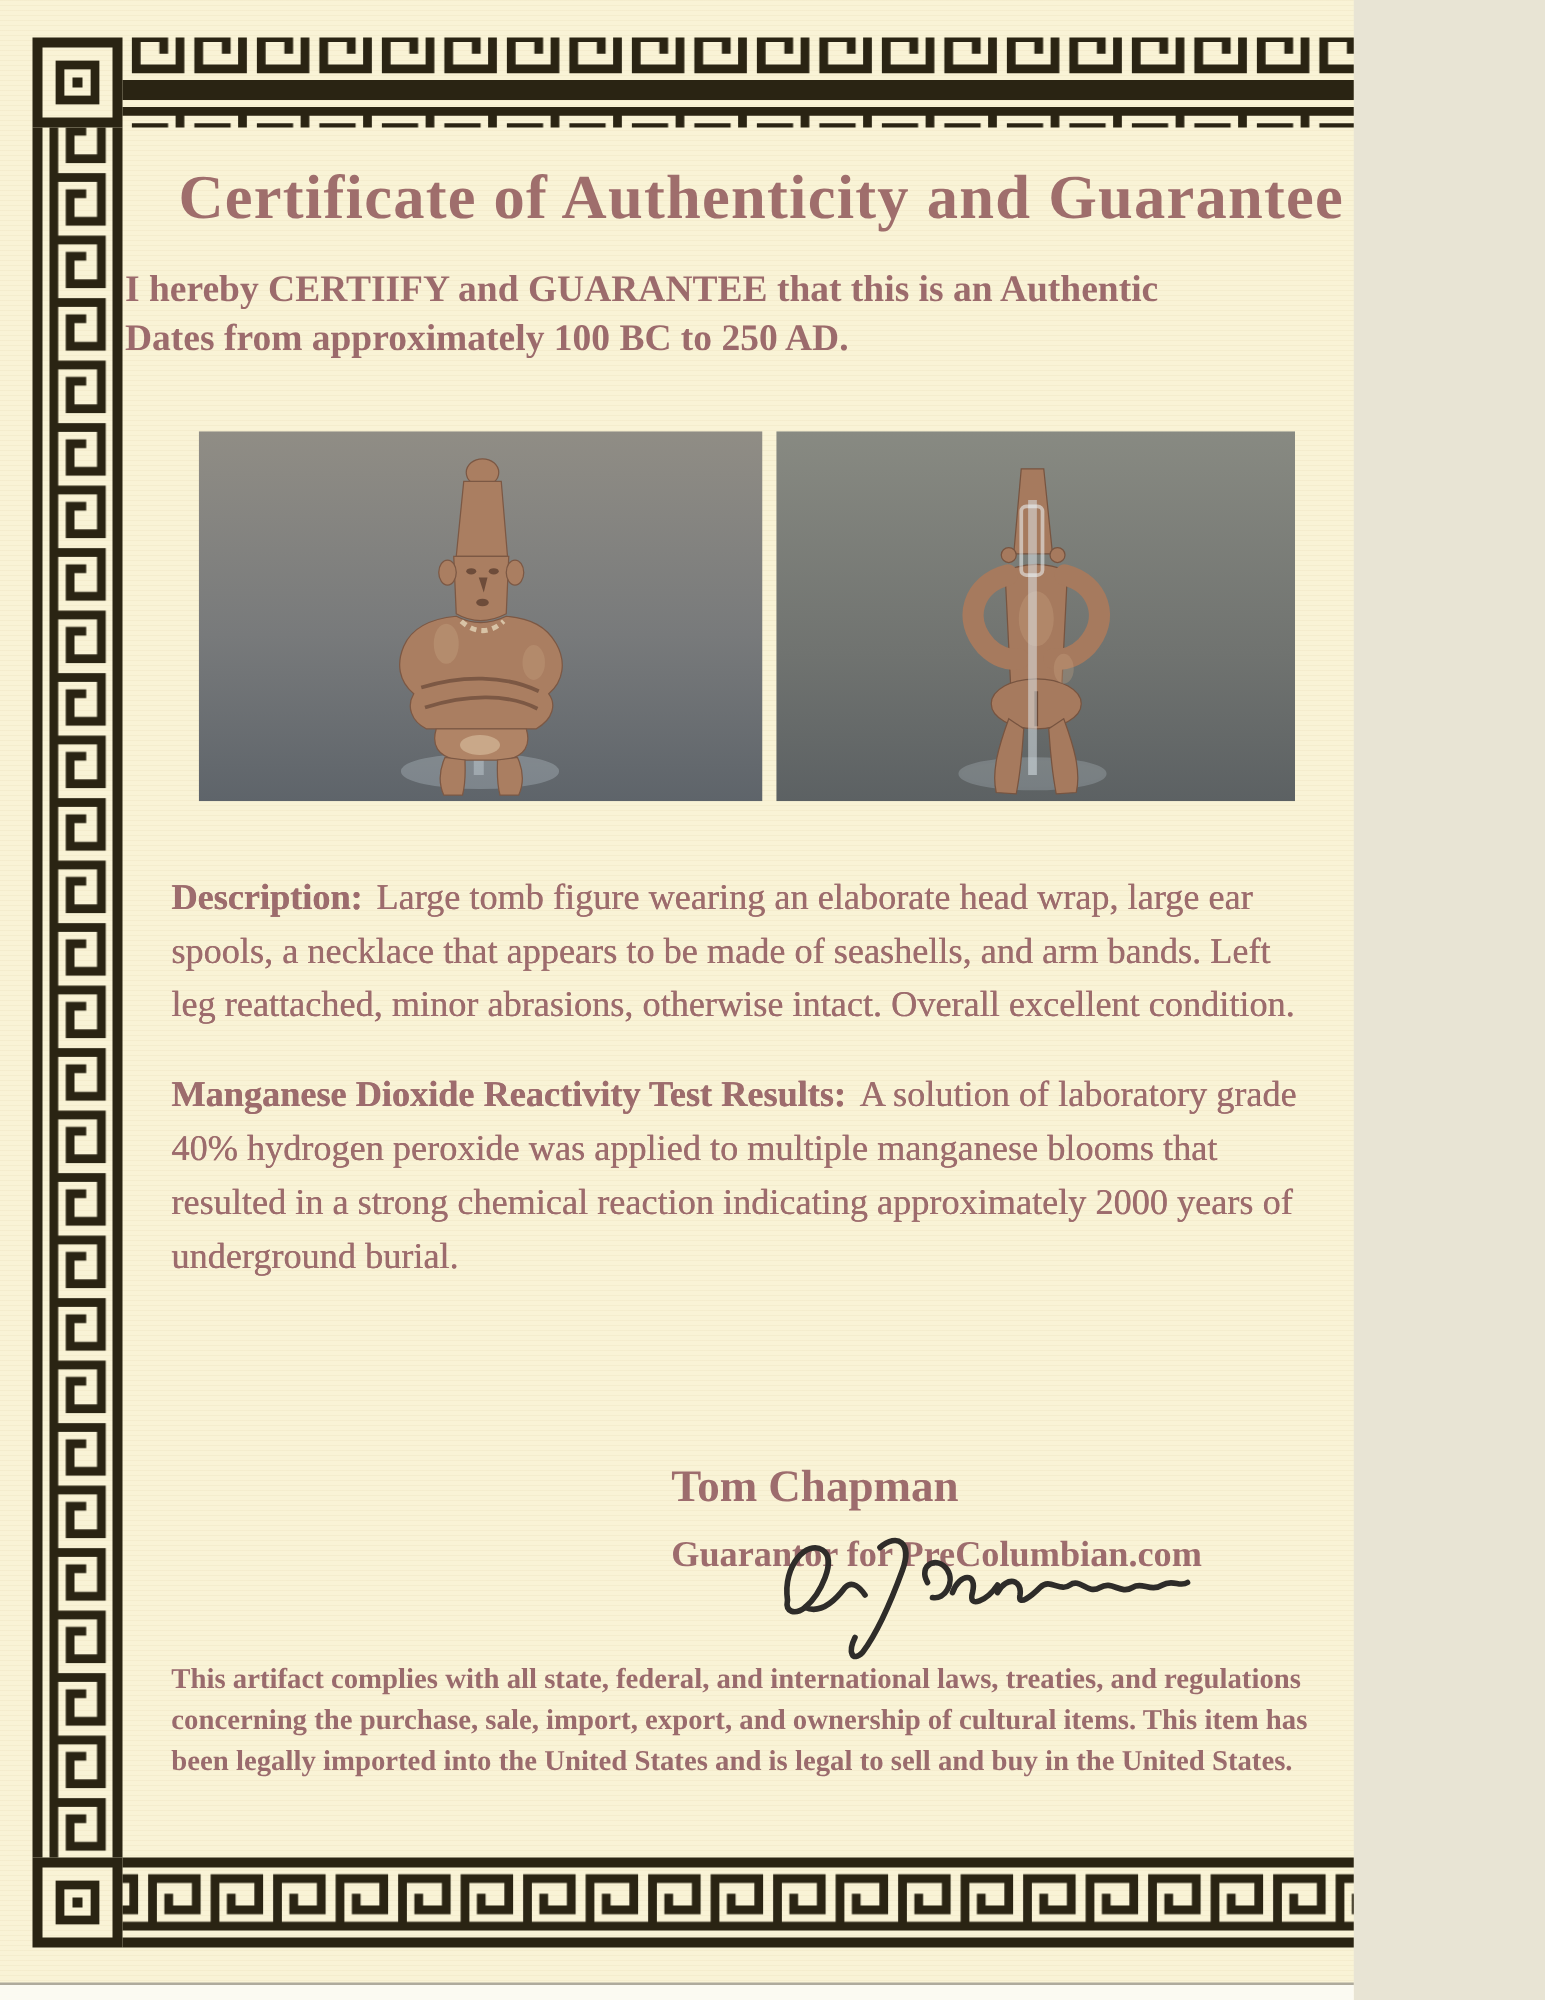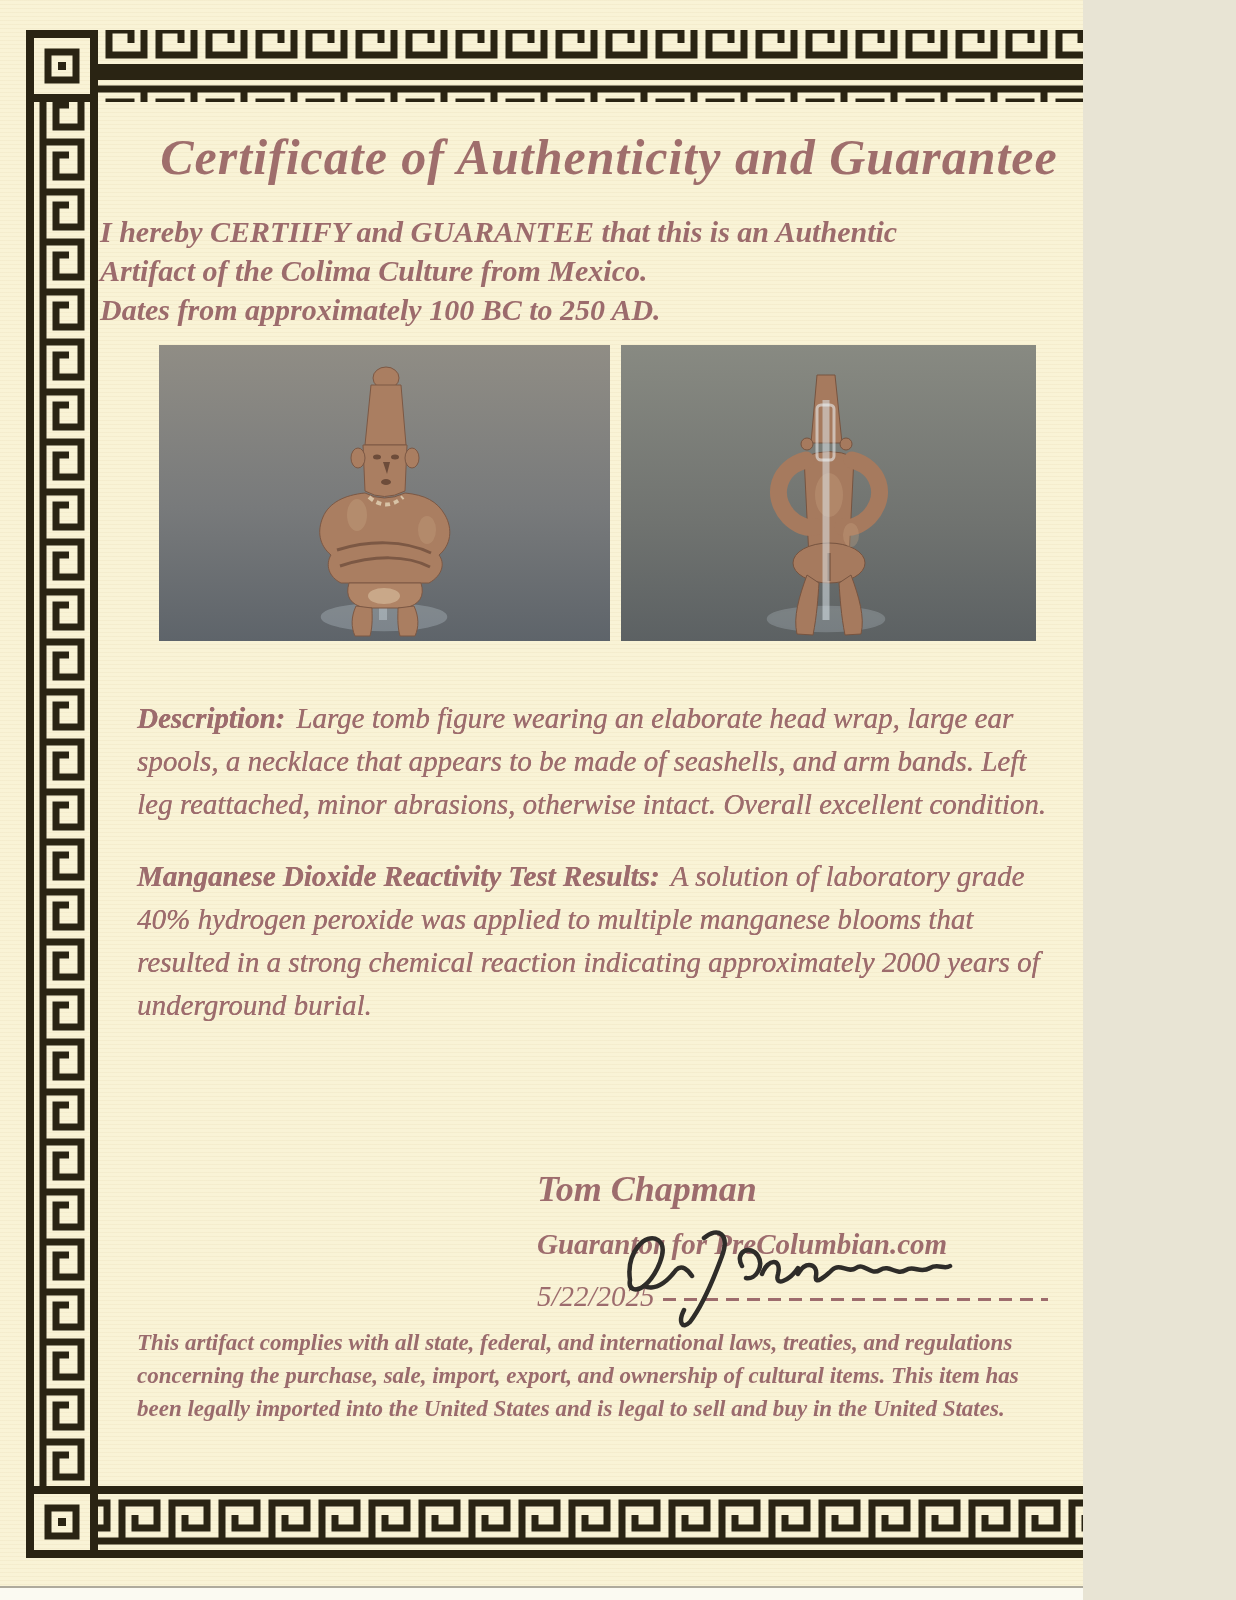--- a/index.html
+++ b/index.html
@@ -2,21 +2,20 @@
 <html><head>
 <meta charset="utf-8">
 <style>
   html,body{margin:0;padding:0;background:#e8e4d4;}
   .paper{
     position:relative;width:1083px;height:1600px;overflow:hidden;
     background:
       repeating-linear-gradient(180deg, rgba(202,182,128,.10) 0 1px, rgba(0,0,0,0) 1px 4px),
       #f9f3d6;
     font-family:"Liberation Serif", serif;
-    font-style:italic;
     color:#9d6c6d;
   }
   .border-svg{position:absolute;left:0;top:0;}
   .title{
     position:absolute;top:128px;left:100px;width:1018px;margin:0;
     text-align:center;font-size:50px;font-weight:700;letter-spacing:1px;color:#9f6e6c;
   }
   .cert{position:absolute;top:212px;left:100px;width:1018px;text-align:left;
     font-size:30px;line-height:39px;font-weight:700;color:#9c6b6c;}
   .photo{position:absolute;top:345px;height:296px;}
@@ -72,21 +71,20 @@
     <use href="#corner" transform="translate(26,30)"></use>
     <use href="#corner" transform="translate(1116,30)"></use>
     <use href="#corner" transform="translate(26,1486)"></use>
     <use href="#corner" transform="translate(1116,1486)"></use>
   </svg>
 
   <h1 class="title">Certificate of Authenticity and Guarantee</h1>
 
   <div class="cert">
     <div>I hereby CERTIIFY and GUARANTEE that this is an Authentic</div>
-    <div>Artifact of the Colima Culture from Mexico.</div>
     <div>Dates from approximately 100 BC to 250 AD.</div>
   </div>
 
   <div class="photo photo-front">
     <svg viewBox="0 0 451 296" aria-hidden="true">
       <defs>
         <linearGradient id="bgF" x1="0" y1="0" x2="0" y2="1">
           <stop offset="0" stop-color="#908d85"></stop>
           <stop offset="0.55" stop-color="#787a7b"></stop>
           <stop offset="1" stop-color="#5e646a"></stop>
@@ -157,21 +155,20 @@
   </p>
 
   <p class="sec" style="top:855px">
     <span class="lbl">Manganese Dioxide Reactivity Test Results:</span><span>A solution of laboratory grade 40% hydrogen peroxide was applied to multiple manganese blooms that resulted in a strong chemical reaction indicating approximately 2000 years of underground burial.</span>
   </p>
 
 
   <p class="sig-name">Tom Chapman</p>
   <p class="sig-role">Guarantor for PreColumbian.com</p>
 
-  <p class="sig-row"><span>5/22/2025</span><span class="dashline"></span></p>
 
   <svg class="sig-ink" width="340" height="115" viewBox="0 0 340 115" aria-hidden="true">
     <g fill="none" stroke="#2e2c29" stroke-width="4.5" stroke-linecap="round">
       <path d="M12 62 C8 34 28 14 40 22 C52 30 38 58 26 68 C18 74 10 72 12 62"></path>
       <path d="M26 68 C40 74 52 60 58 52 C64 46 70 52 74 58"></path>
       <path d="M86 20 C100 8 112 16 104 38 C96 60 84 88 72 104 C64 112 60 104 66 92"></path>
       <path d="M124 48 C116 34 132 26 140 38 C146 48 138 62 128 60"></path>
       <path d="M144 56 C150 40 164 40 160 56 C156 70 172 62 180 50"></path>
       <path d="M180 56 C188 42 200 46 198 58 C196 68 208 58 214 52 C222 44 230 56 238 50 C246 44 252 58 262 52 C272 46 278 58 288 52 C296 47 302 56 312 50 C320 45 326 52 332 48"></path>
     </g>

